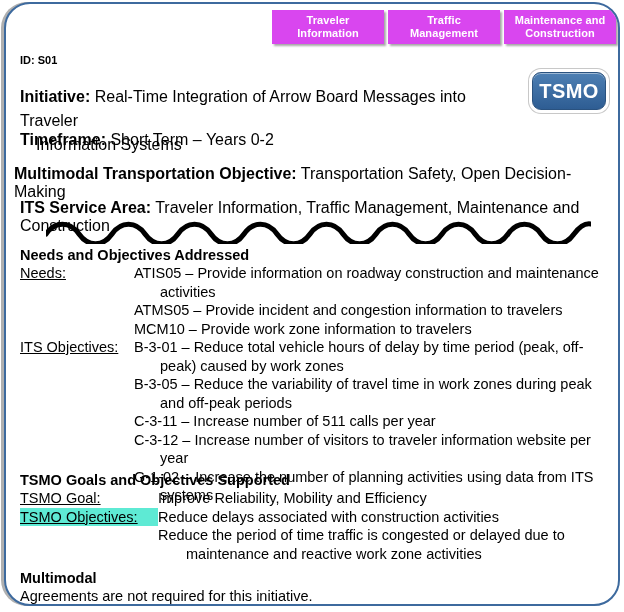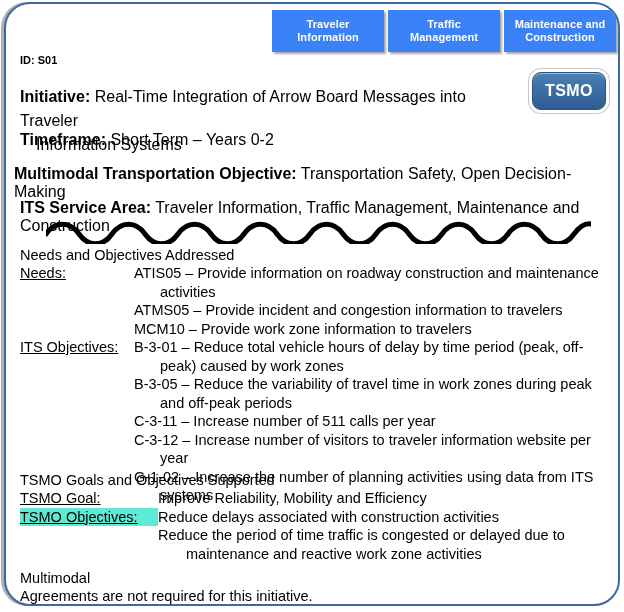--- a/index.html
+++ b/index.html
@@ -40,22 +40,22 @@
   #tabs {
     position: absolute;
     left: 266px;
     top: 6px;
     display: flex;
     gap: 4px;
     z-index: 5;
   }
   .tab {
     width: 112px;
-    height: 42px;
-    background: #3b82f6;
+    height: 34px;
+    background: #d946ef;
     color: #ffffff;
     font-size: 11px;
     font-weight: bold;
     line-height: 13px;
     display: flex;
     align-items: center;
     justify-content: center;
     text-align: center;
     box-shadow: 2px 2px 2px rgba(0,0,0,0.35);
     padding: 0 4px;
@@ -69,21 +69,21 @@
     position: absolute;
     right: 12px;
     top: 68px;
     width: 72px;
     height: 36px;
     border-radius: 9px;
     background: linear-gradient(#4d7fb3, #2e5d93);
     border: 1px solid #2a527f;
     box-shadow: 0 0 0 3px #ffffff, 0 0 0 4px #c8c8c8, inset 0 1px 0 rgba(255,255,255,0.45);
     color: #ffffff;
-    font-size: 16px;
+    font-size: 20px;
     font-weight: bold;
     display: flex;
     align-items: center;
     justify-content: center;
     z-index: 5;
     letter-spacing: 0.4px;
   }
 
   .row-id     { position: absolute; left: 14px; top: 50px; font-weight: bold; font-size: 11px; }
   .row-init   { position: absolute; left: 14px; top: 81px; width: 470px; line-height: 24px; }
@@ -96,21 +96,21 @@
   #wave {
     position: absolute;
     left: 40px;
     top: 214px;
     width: 545px;
     height: 26px;
   }
 
   
   .section-title {
-    font-weight: normal;
+    font-weight: bold;
     font-size: 14.5px;
     line-height: 17px;
   }
   #sec-needs { position: absolute; left: 14px; top: 243px; width: 598px; }
   #sec-tsmo  { position: absolute; left: 14px; top: 468px; width: 598px; }
   #sec-agree { position: absolute; left: 14px; top: 566px; width: 598px; }
 
   .kv {
     display: flex;
     line-height: 18.5px;

